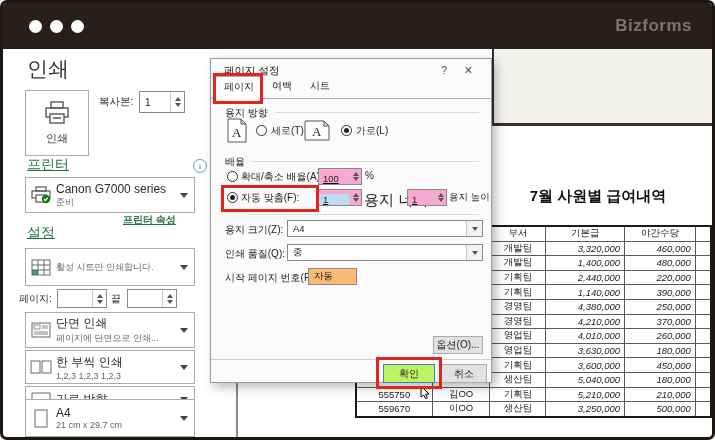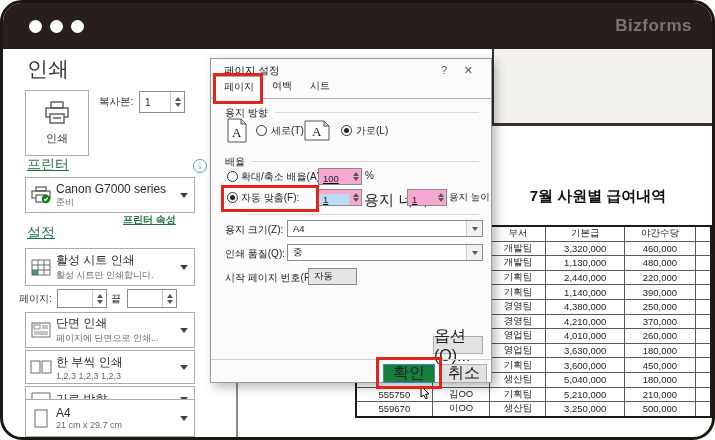--- a/index.html
+++ b/index.html
@@ -1,19 +1,19 @@
 <!DOCTYPE html>
 <html><head>
 <meta charset="utf-8">
 <style>
   html,body{margin:0;padding:0;background:#fff;width:715px;height:440px;
     font-family:"Liberation Sans","DejaVu Sans",sans-serif;}
   .abs{position:absolute;}
   .frame{position:absolute;left:0;top:0;width:709px;height:434px;border:3px solid #1e1613;
-    border-radius:22px;overflow:hidden;background:#fff;}
+    border-radius:7px;overflow:hidden;background:#fff;}
   
   .topbar{left:0;top:0;width:100%;height:46px;background:#281f1c;}
   .dot{width:13px;height:13px;border-radius:50%;background:#fff;top:17px;}
   .brand{right:20px;top:13px;color:#7b7470;font-size:17px;letter-spacing:.5px;font-weight:600;}
   
   .h-print{left:24px;top:52px;font-size:21px;color:#333;}
   .bigbtn{left:22px;top:87px;width:62px;height:64px;border:1px solid #ababab;background:#fff;
     display:flex;flex-direction:column;align-items:center;justify-content:center;gap:4px;}
   .bigbtn span{font-size:11px;color:#333;}
   .lbl10{font-size:10.5px;color:#333;}
@@ -48,36 +48,36 @@
   .radio.sel::after{content:"";display:block;width:5px;height:5px;border-radius:50%;background:#222;margin:2px;}
   .dlg-txt{font-size:10px;color:#222;white-space:nowrap;}
   .dspin{border:1px solid #8a8a8a;background:#f9a8d4;height:15px;display:flex;align-items:flex-end;text-decoration:underline;}
   .dspin .val{flex:1;font-size:9.5px;color:#222;padding-left:4px;}
   .hl .val{background:#bcdcf5;}
   .dsel{border:1px solid #8a8a8a;background:#fff;height:15px;display:flex;align-items:center;}
   .dsel .val{flex:1;font-size:9.5px;color:#222;padding-left:5px;}
   .dsel .cbtn{width:15px;height:100%;border-left:1px solid #c6c6c6;background:#f2f2f2;
     display:flex;align-items:center;justify-content:center;}
   .cbtn i{width:0;height:0;border-left:3.5px solid transparent;border-right:3.5px solid transparent;border-top:4px solid #555;}
-  .dinput{border:1px solid #8a8a8a;background:#e5e5e5;height:15px;font-size:9.5px;color:#222;
+  .dinput{border:1px solid #8a8a8a;background:#fdba74;height:15px;font-size:9.5px;color:#222;
     display:flex;align-items:center;padding-left:5px;}
-  .btn{border:1px solid #adadad;background:#e1e1e1;font-size:16px;color:#222;
+  .btn{border:1px solid #adadad;background:#e1e1e1;font-size:10px;color:#222;
     display:flex;align-items:center;justify-content:center;}
-  .btn.primary{background:#15803d;border-color:#3f84c2;}
+  .btn.primary{background:#bef264;border-color:#3f84c2;}
   .redbox{border:3px solid #e1251b;z-index:20;background:transparent;}
   
   .strip{left:489px;top:46px;width:226px;height:77px;background:#f2f1ee;
     border-left:2px solid #37302c;border-bottom:3px solid #37302c;box-sizing:border-box;}
   .pageedge{left:233px;top:126px;width:2px;height:312px;background:#8a8a8a;}
   .sheet-title{left:489px;top:184px;width:212px;text-align:center;font-size:15px;font-weight:bold;color:#111;}
   table.sheet{position:absolute;left:352px;top:222px;border-collapse:collapse;table-layout:fixed;
     background:#fff;border:2px solid #1a1a1a;}
   table.sheet td,table.sheet th{border:1px solid #595959;font-size:9.5px;color:#1c1c1c;
     height:13.6px;padding:0 4px;overflow:hidden;white-space:nowrap;font-weight:normal;}
-  .num{text-align:center;}
+  .num{text-align:right;font-style:italic;}
   .ctr{text-align:center;}
   .cursor-icon{left:417px;top:382px;z-index:5;}
 </style>
 </head>
 <body>
 
 <div class="frame">
 
   <div class="abs topbar">
     <div class="abs dot" style="left:26px"></div>
@@ -144,21 +144,20 @@
         <rect x="1" y="1" width="18" height="15" fill="#fff"></rect>
             <line x1="1" y1="6" x2="19" y2="6"></line>
         <line x1="1" y1="11" x2="19" y2="11"></line>
             <line x1="7" y1="1" x2="7" y2="16"></line>
             <line x1="13" y1="1" x2="13" y2="16"></line>
           </g>
         <rect x="1" y="11" width="6" height="5" fill="#217346" opacity=".75"></rect>
       </svg>
     </div>
     <div class="txt">
-      <div class="t1">활성 시트 인쇄</div>
       <div class="t2">활성 시트만 인쇄합니다.</div>
     </div>
     <i class="chev"></i>
   </div>
 
   <div class="abs lbl10" style="left:16px;top:289px;font-size:10px">페이지:</div>
   <div class="abs spin" style="left:54px;top:286px;width:48px;height:17px">
     <div class="val"></div>
     <div class="arrows">
         <i class="tri-up"></i>
@@ -266,21 +265,21 @@
           <td class="ctr"></td>
           <td class="ctr">개발팀</td>
           <td class="num">3,320,000</td>
           <td class="num">460,000</td>
           <td></td>
         </tr>
         <tr>
           <td class="ctr"></td>
           <td class="ctr"></td>
           <td class="ctr">개발팀</td>
-          <td class="num">1,130,000</td>
+          <td class="num">1,400,000</td>
           <td class="num">480,000</td>
           <td></td>
         </tr>
         <tr>
           <td class="ctr"></td>
           <td class="ctr"></td>
           <td class="ctr">기획팀</td>
           <td class="num">2,440,000</td>
           <td class="num">220,000</td>
           <td></td>

